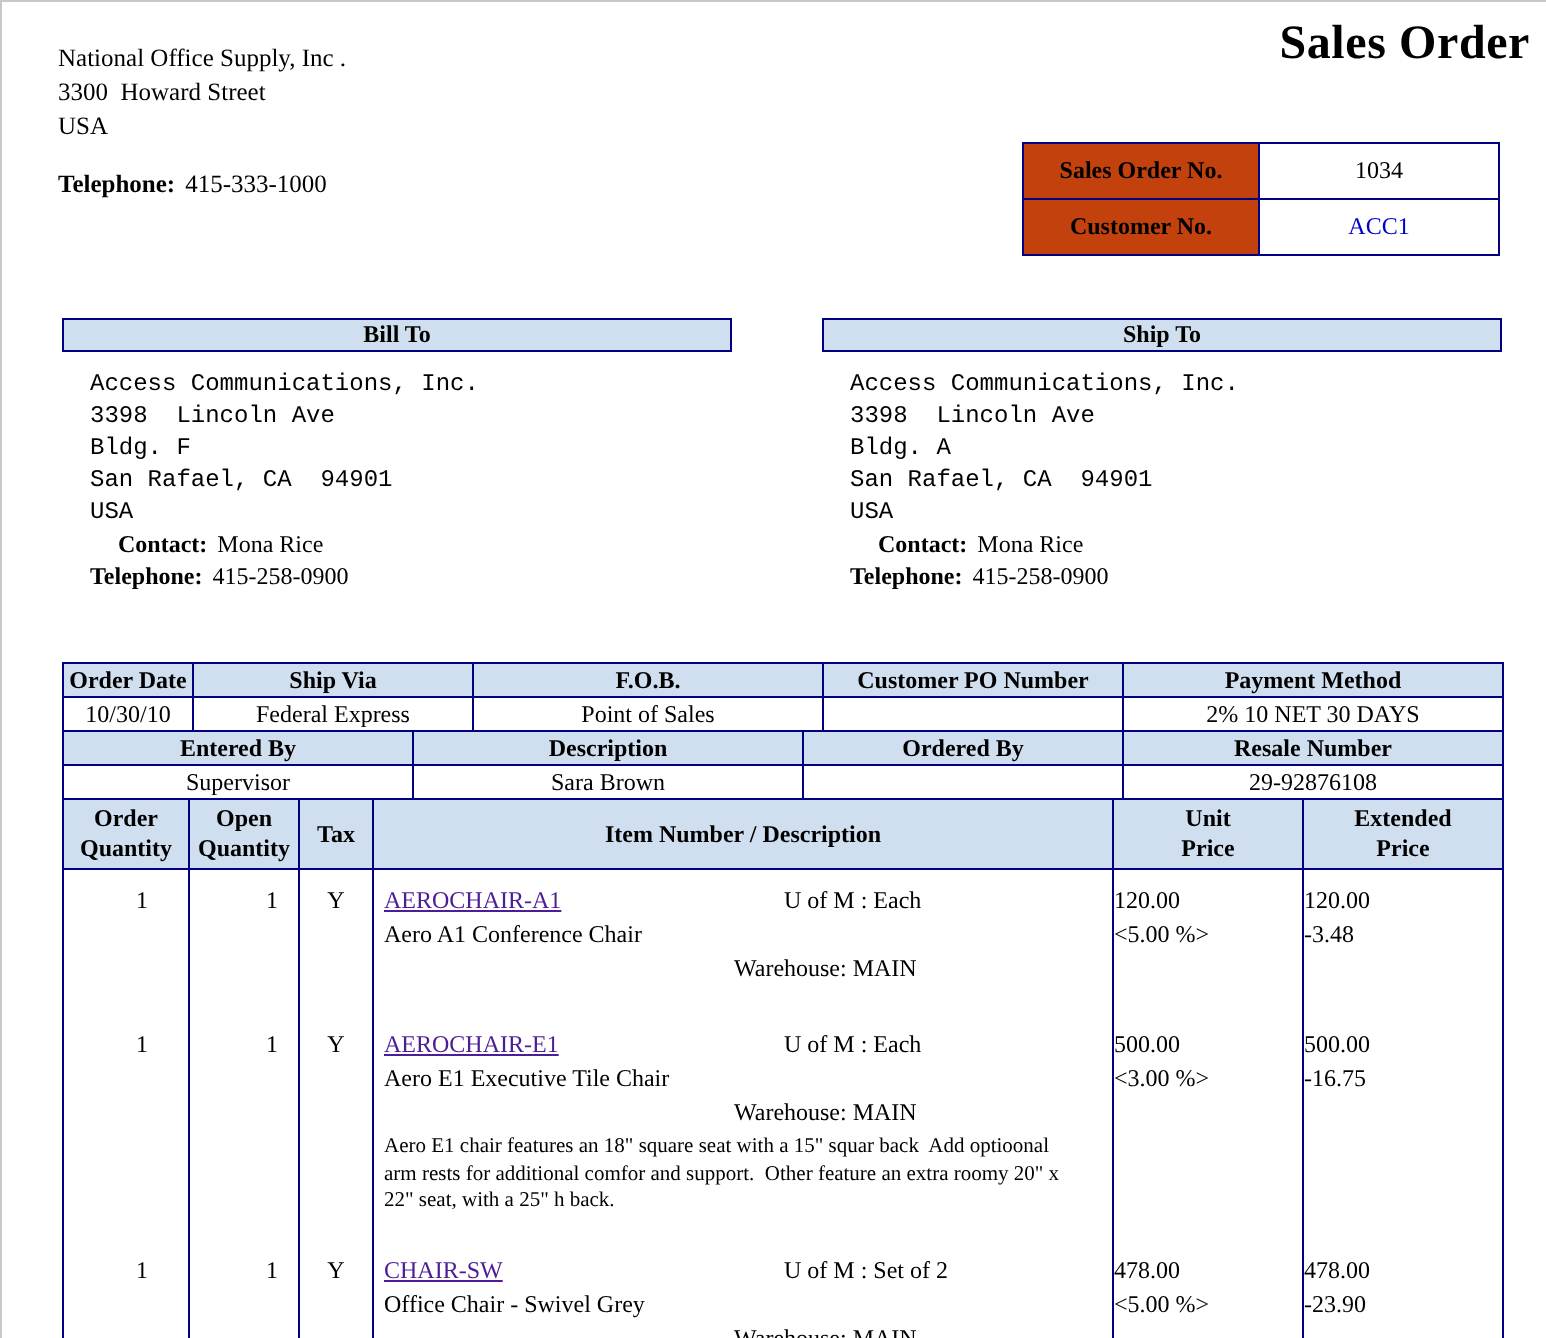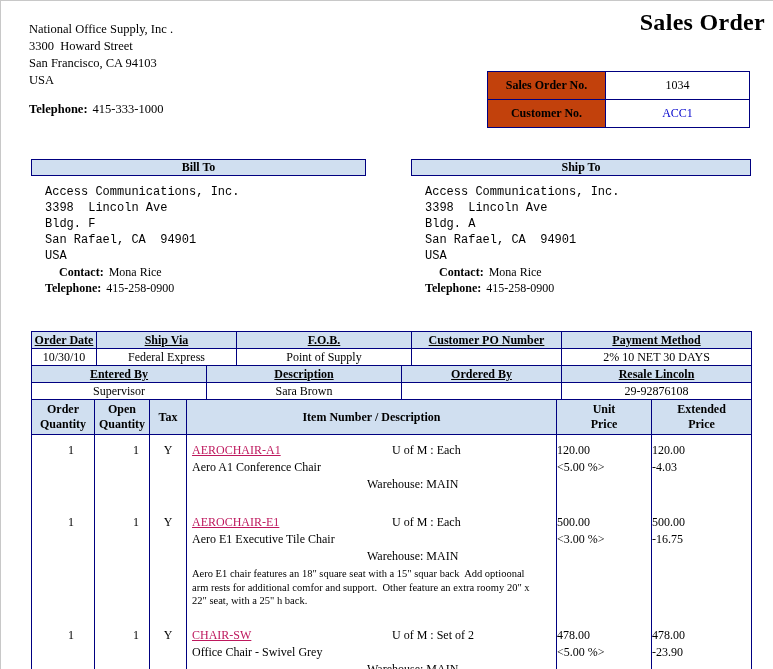--- a/index.html
+++ b/index.html
@@ -13,44 +13,44 @@
   .pre { white-space:pre-wrap; }
 
   
   .company { position:absolute; left:28px; top:20px; line-height:17px; font-size:12.5px; }
   .company .phone-row { margin-top:12px; }
   .doc-title { position:absolute; top:8px; right:8px; font-size:24px; font-weight:bold; letter-spacing:.3px; }
 
   table.meta { position:absolute; top:70px; right:23px; border-collapse:collapse; table-layout:fixed; }
   table.meta td { border:1px solid #000080; height:28px; text-align:center; font-size:12px; padding:0 3px; }
   table.meta td.lbl { width:118px; background:#c2410c; font-weight:bold; }
-  table.meta td.val { width:144px; background:#fff; }
+  table.meta td.val { width:120px; background:#fff; }
   .link { color:#0000cc; text-decoration:none; cursor:pointer; }
-  .ulink { color:#be185d; text-decoration:underline; cursor:pointer; }
+  .ulink { color:#4c1d95; text-decoration:underline; cursor:pointer; }
 
   
   .addresses { position:absolute; top:158px; left:30px; width:720px; height:150px; }
   .addr-col { position:absolute; top:0; }
   .addr-col.bill { left:0; width:335px; }
   .addr-col.ship { left:380px; width:340px; }
   .addr-bar { border:1px solid #000080; background:#d0dff0; font-weight:bold; text-align:center;
               height:17px; line-height:15px; font-size:12px; }
   .addr-lines { padding-left:14px; margin-top:8px; line-height:16px;font-family:Liberation Mono, monospace; }
   .addr-lines div { white-space:pre-wrap; }
   .contact-line { padding-left:28px; line-height:16px; }
   .phone-line { padding-left:14px; line-height:16px; }
   .lab { font-weight:bold; margin-right:5px; }
 
   
   .grid { position:absolute; left:30px; top:330px; width:720px; }
   table.g { border-collapse:collapse; table-layout:fixed; width:720px; }
   table.g td { border:1px solid #000080; text-align:center; padding:0 2px; height:17px;
                font-size:12px; overflow:hidden; white-space:nowrap; }
   table.t2, table.t3 { margin-top:-1px; }
-  td.hd, th.hd { background:#d0dff0; font-weight:bold;text-decoration:underline; }
+  td.hd, th.hd { background:#d0dff0; font-weight:bold; }
   table.t3 th { border:1px solid #000080; background:#d0dff0; font-weight:bold; height:35px;
                 vertical-align:middle; line-height:15px; font-size:12px; padding:0 2px; }
   
   table.t3 td.b { border:1px solid #000080; border-top:none; border-bottom:none;
                   vertical-align:top; text-align:left; padding:7px 0 12px 0;
                   height:auto; white-space:normal; }
 
   .qty { text-align:right; line-height:17px; }
   .order-qty { padding-right:20px; }
   .open-qty { padding-right:10px; }
@@ -63,21 +63,20 @@
                margin-top:2px; white-space:pre-wrap; }
   .money { text-align:left; padding-right:6px; line-height:17px; }
   .money.ext { padding-right:10px; }
 </style>
 </head>
 <body>
 
 <div class="company">
   <div class="pre">National Office Supply, Inc .</div>
   <div class="pre">3300  Howard Street</div>
-  <div class="pre">San Francisco, CA 94103</div>
   <div class="pre">USA</div>
   <div class="phone-row">
     <span class="lab">Telephone:</span><span>415-333-1000</span>
   </div>
 </div>
 
 <div class="doc-title">Sales Order</div>
 
 <table class="meta">
   <tbody>
@@ -142,40 +141,40 @@
         <tr>
       <td class="hd">Order Date</td>
       <td class="hd">Ship Via</td>
       <td class="hd">F.O.B.</td>
       <td class="hd">Customer PO Number</td>
       <td class="hd">Payment Method</td>
     </tr>
     <tr>
       <td>10/30/10</td>
       <td>Federal Express</td>
-      <td>Point of Supply</td>
+      <td>Point of Sales</td>
       <td></td>
       <td>2% 10 NET 30 DAYS</td>
     </tr>
   </tbody>
     </table>
 
   <table class="g t2">
     <colgroup>
         <col style="width:175px">
         <col style="width:195px">
         <col style="width:160px">
         <col style="width:190px">
       </colgroup>
     <tbody>
         <tr>
       <td class="hd">Entered By</td>
       <td class="hd">Description</td>
       <td class="hd">Ordered By</td>
-      <td class="hd">Resale Lincoln</td>
+      <td class="hd">Resale Number</td>
     </tr>
     <tr>
       <td>Supervisor</td>
       <td>Sara Brown</td>
       <td></td>
       <td>29-92876108</td>
     </tr>
   </tbody>
     </table>
 
@@ -235,21 +234,21 @@
           <div class="desc">Aero A1 Conference Chair</div>
           <div class="warehouse">Warehouse: MAIN</div>
           <div class="long-desc"></div>
         </td>
         <td class="b">
           <div class="money">120.00</div>
           <div class="money">&lt;5.00 %&gt;</div>
         </td>
         <td class="b">
           <div class="money ext">120.00</div>
-          <div class="money ext">-4.03</div>
+          <div class="money ext">-3.48</div>
         </td>
       </tr>
 
       <tr>
         <td class="b">
             <div class="qty order-qty">1</div>
           </td>
         <td class="b">
             <div class="qty open-qty">1</div>
           </td>

